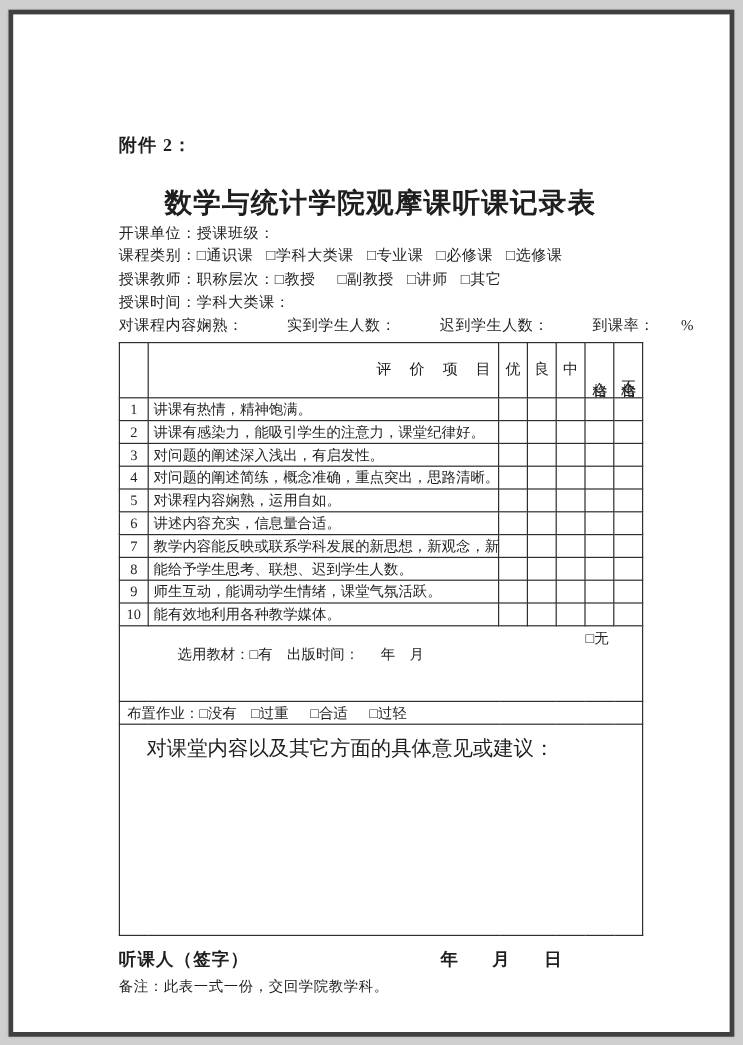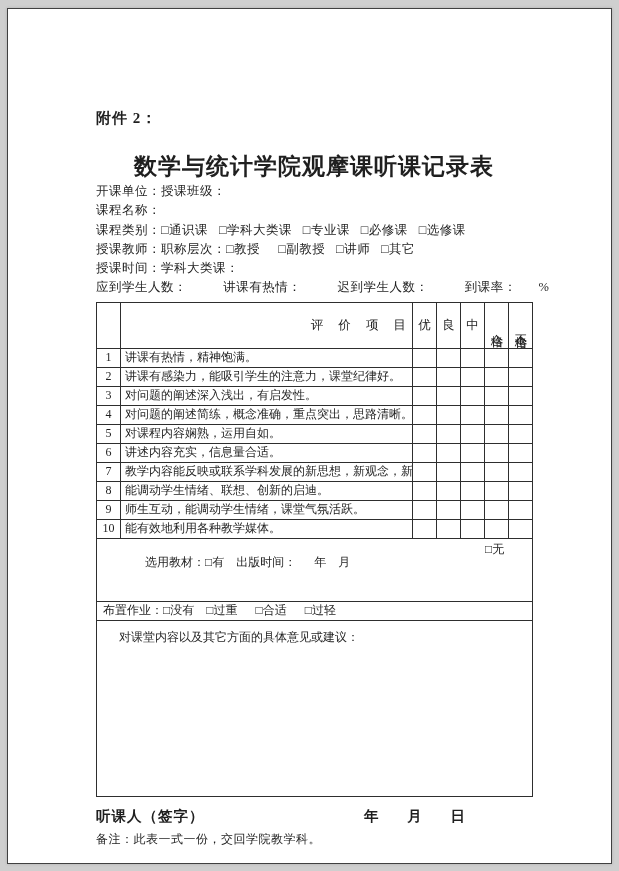--- a/index.html
+++ b/index.html
@@ -8,21 +8,21 @@
     background: #d2d2d2;
     font-family: "Liberation Serif", "DejaVu Serif", serif;
     color: #1f1f1f;
     overflow: hidden;
   }
   .viewer { position: relative; width: 619px; height: 871px; background: #cfcfcf; }
   .paper {
     position: absolute; left: 7px; top: 8px;
     width: 605px; height: 856px;
     background: #ffffff;
-    border: 1px solid #404040;
+    border: 4px solid #404040;
     box-shadow: 0 0 3px rgba(0,0,0,0.15);
   }
   .content {
     position: absolute; left: 88px; top: 0;
     width: 436px;
   }
   .attachment {
     margin-top: 100px;
     font-size: 15px; font-weight: bold;
     letter-spacing: 1px;
@@ -71,21 +71,21 @@
     height: 19px;
     padding-left: 6px;
     white-space: pre;
     position: relative;
   }
   .right-mark { position: absolute; left: 388px; top: 2px; }
   tr.comments-row td {
     height: 176px;
     vertical-align: top;
     padding: 8px 22px;
-    font-size: 12px;
+    font-size: 17px;
   }
   .sign-row {
     position: relative;
     margin-top: 10px;
     height: 20px;
     font-weight: bold;
     font-size: 14.5px;
     letter-spacing: 1px;
   }
   .sign-date { position: absolute; left: 268px; top: 0; white-space: pre; }
@@ -97,25 +97,24 @@
 <div class="viewer">
   <div class="paper">
     <div class="content">
 
       <div class="attachment">附件 2：</div>
 
       <div class="doc-title">数学与统计学院观摩课听课记录表</div>
 
       <div class="info-block">
         <div class="info-line">开课单位：授课班级：</div>
-        <div class="info-line">课程名称：</div>
         <div class="info-line">课程类别：□通识课   □学科大类课   □专业课   □必修课   □选修课</div>
         <div class="info-line">授课教师：职称层次：□教授     □副教授   □讲师   □其它</div>
         <div class="info-line">授课时间：学科大类课：</div>
-        <div class="info-line">应到学生人数：          讲课有热情：          迟到学生人数：          到课率：      %</div>
+        <div class="info-line">对课程内容娴熟：          实到学生人数：          迟到学生人数：          到课率：      %</div>
       </div>
 
       <table class="eval">
         <colgroup>
           <col class="col-no">
           <col class="col-item">
           <col class="col-rate">
             <col class="col-rate">
             <col class="col-rate">
           <col class="col-rate">
@@ -199,21 +198,21 @@
               <td class="txt">教学内容能反映或联系学科发展的新思想，新观念，新成果。</td>
               <td></td>
               <td></td>
               <td></td>
               <td></td>
               <td></td>
             </tr>
 
             <tr class="item-row">
               <td class="no">8</td>
-              <td class="txt">能调动学生情绪、联想、创新的启迪。</td>
+              <td class="txt">能给予学生思考、联想、迟到学生人数。</td>
               <td></td>
               <td></td>
               <td></td>
               <td></td>
               <td></td>
             </tr>
 
             <tr class="item-row">
               <td class="no">9</td>
               <td class="txt">师生互动，能调动学生情绪，课堂气氛活跃。</td>

